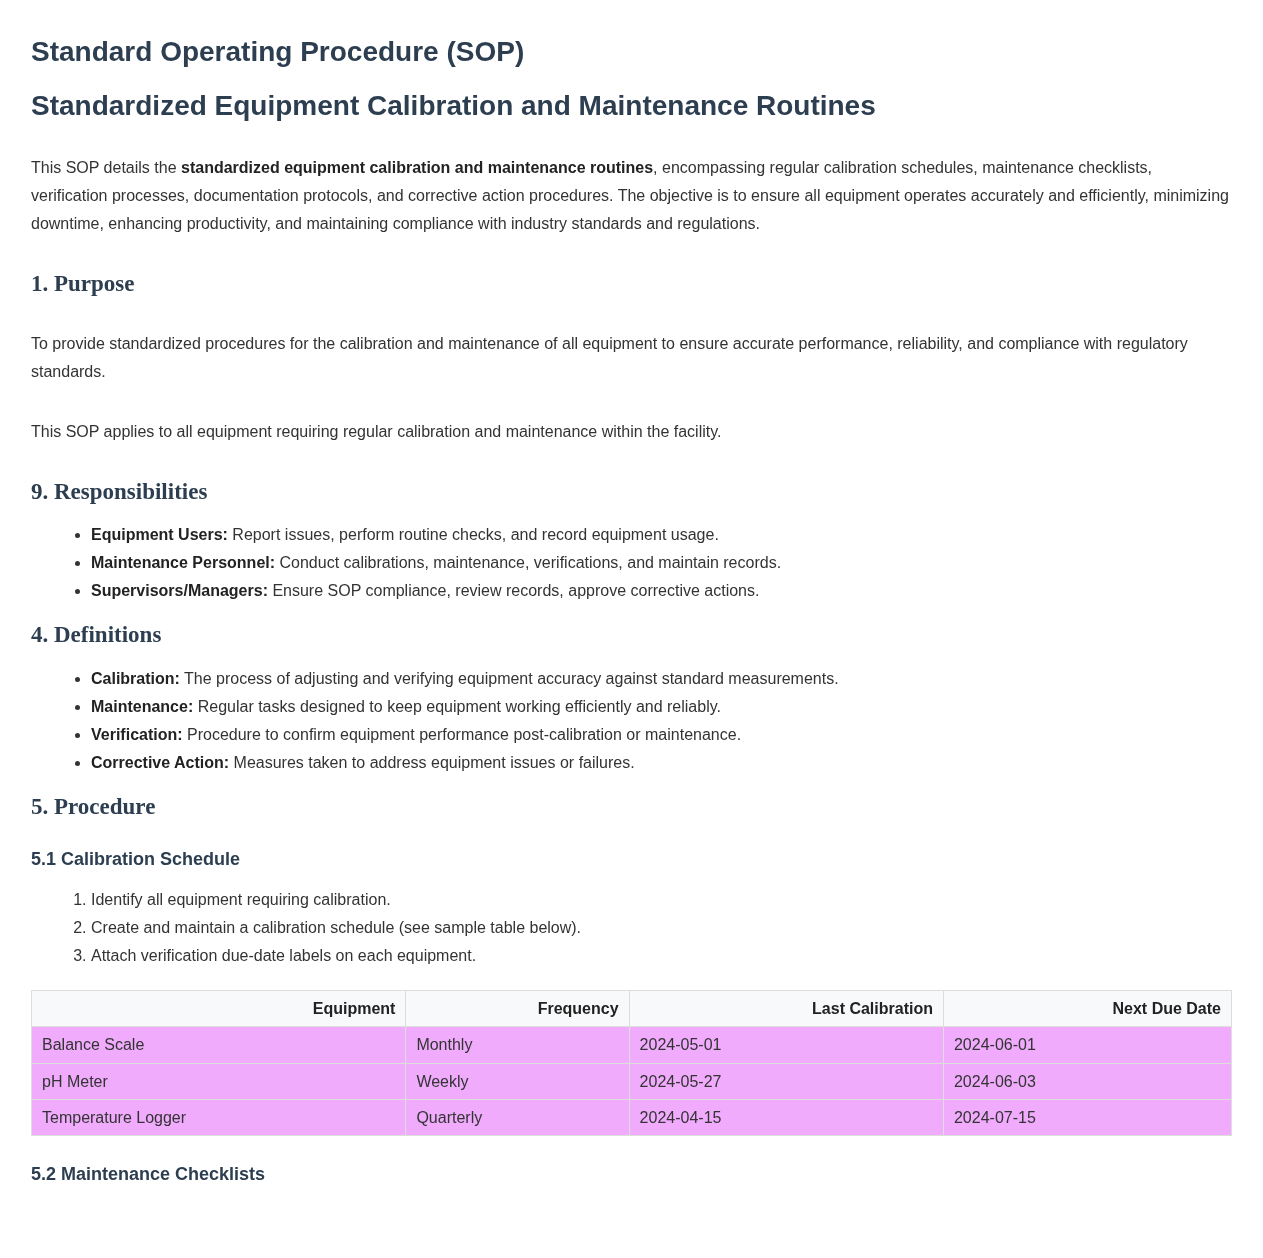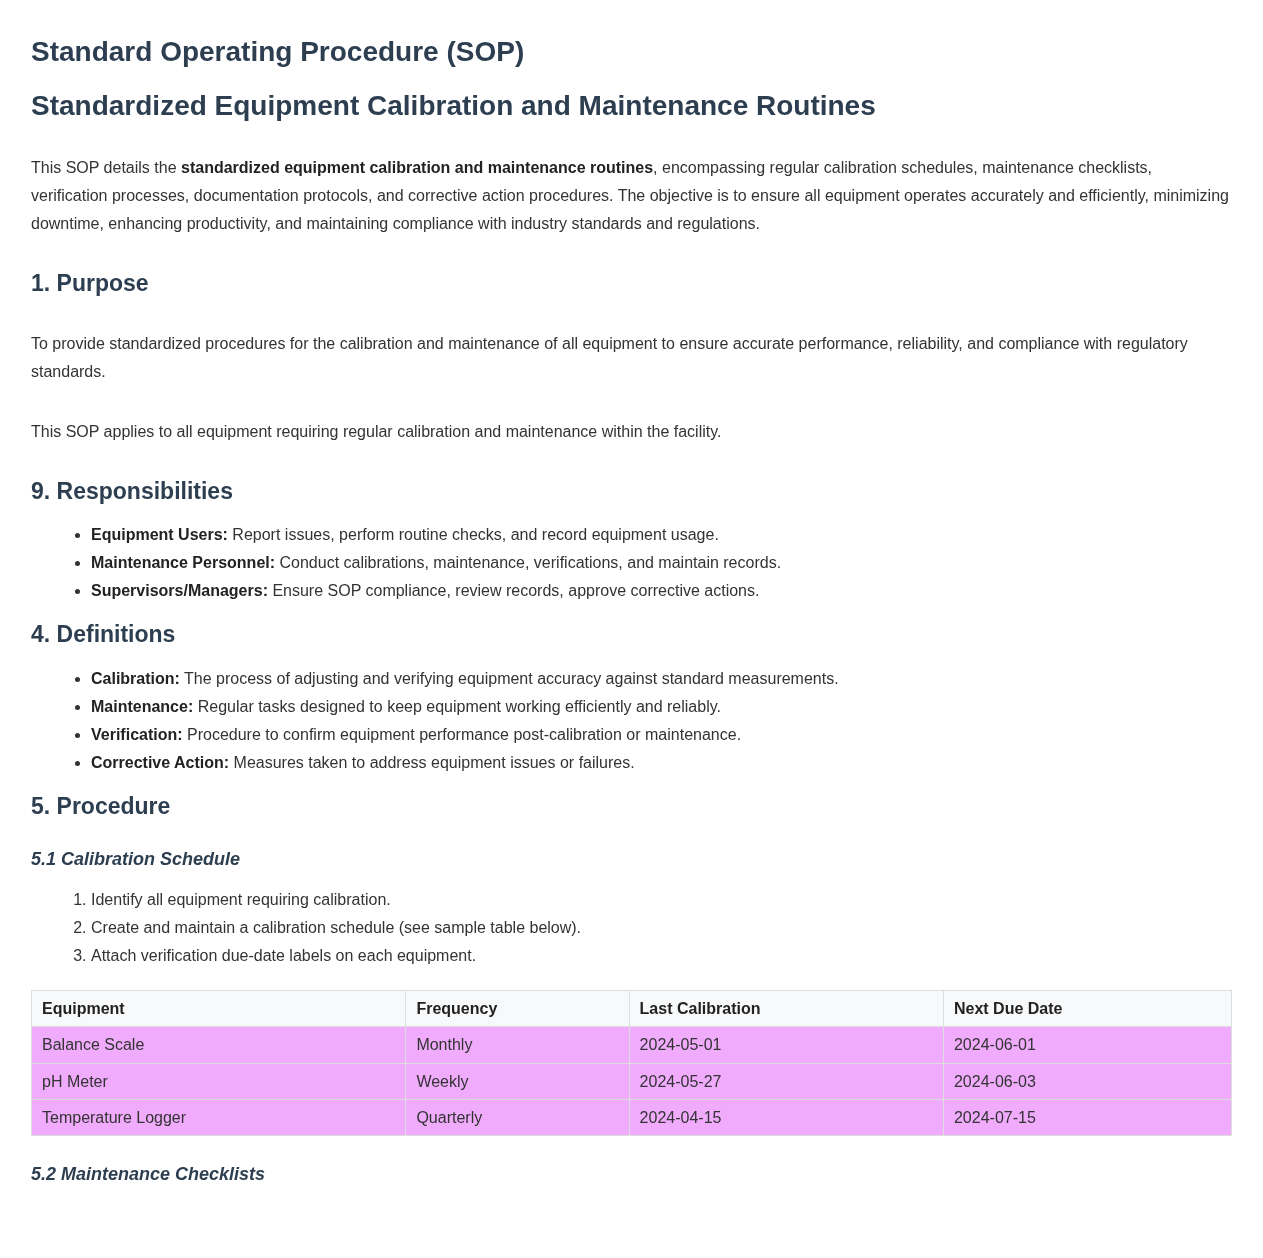--- a/index.html
+++ b/index.html
@@ -27,28 +27,28 @@
   }
   h1.subtitle {
     margin: 20px 0 19px 0;
   }
   h2 {
     font-size: 23px;
     line-height: 1.2;
     color: #2c3e50;
     font-weight: bold;
     margin: 14px 0 16px 0;
+    font-family: Liberation Serif, serif;
   }
   h3 {
     font-size: 18px;
     line-height: 1.2;
     color: #2c3e50;
     font-weight: bold;
     margin: 28px 0 16px 0;
-    font-style: italic;
   }
   p {
     margin: 32px 0;
     line-height: 1.75;
   }
   ul, ol {
     margin: 16px 0;
     padding-left: 60px;
     line-height: 1.75;
   }
@@ -62,21 +62,21 @@
   }
   th, td {
     border: 1px solid #dddddd;
     padding: 8px 10px;
     line-height: 1.2;
     font-size: 16px;
   }
   th {
     background: #f8f9fa;
     font-weight: bold;
-    text-align: left;
+    text-align: right;
     color: #222222;
   }
   td {
     text-align: left;
     background: #f0abfc;
   }
   col.c1 { width: 31.2%; }
   col.c2 { width: 18.6%; }
   col.c3 { width: 26.2%; }
   col.c4 { width: 24.0%; }

